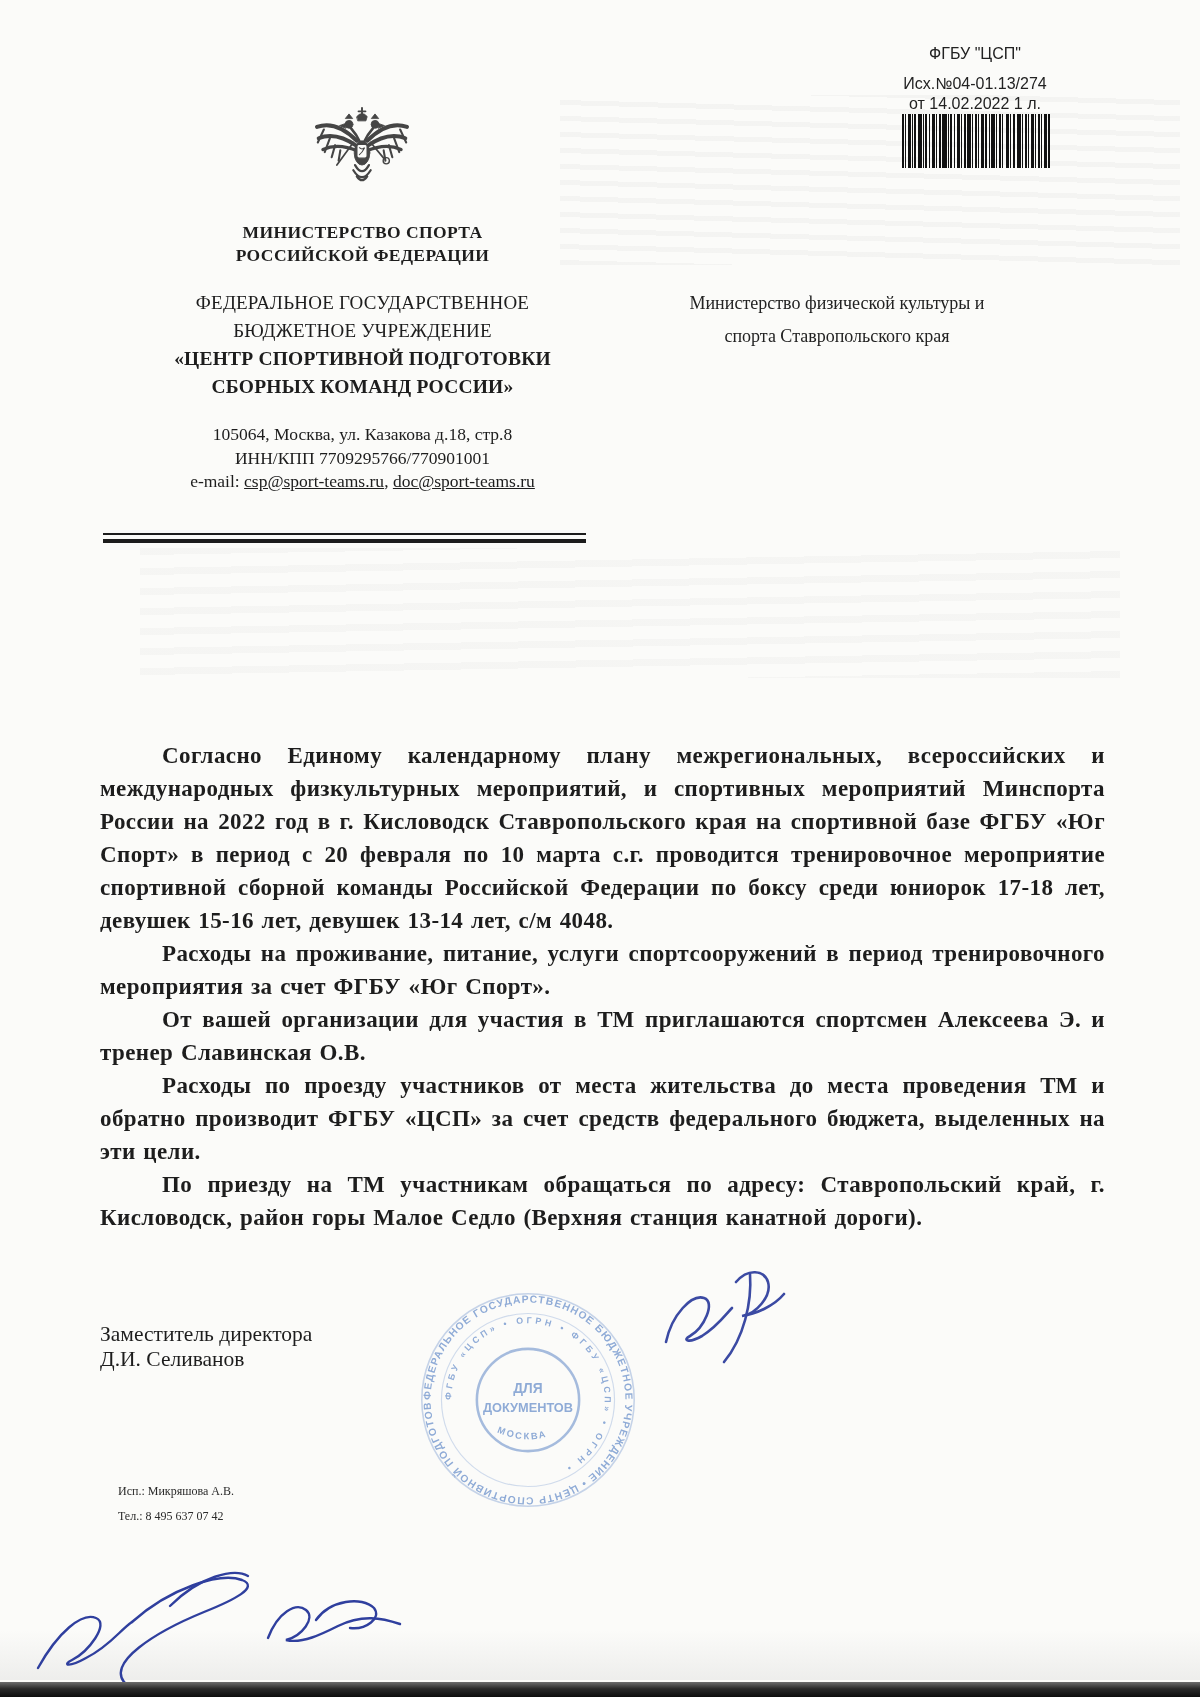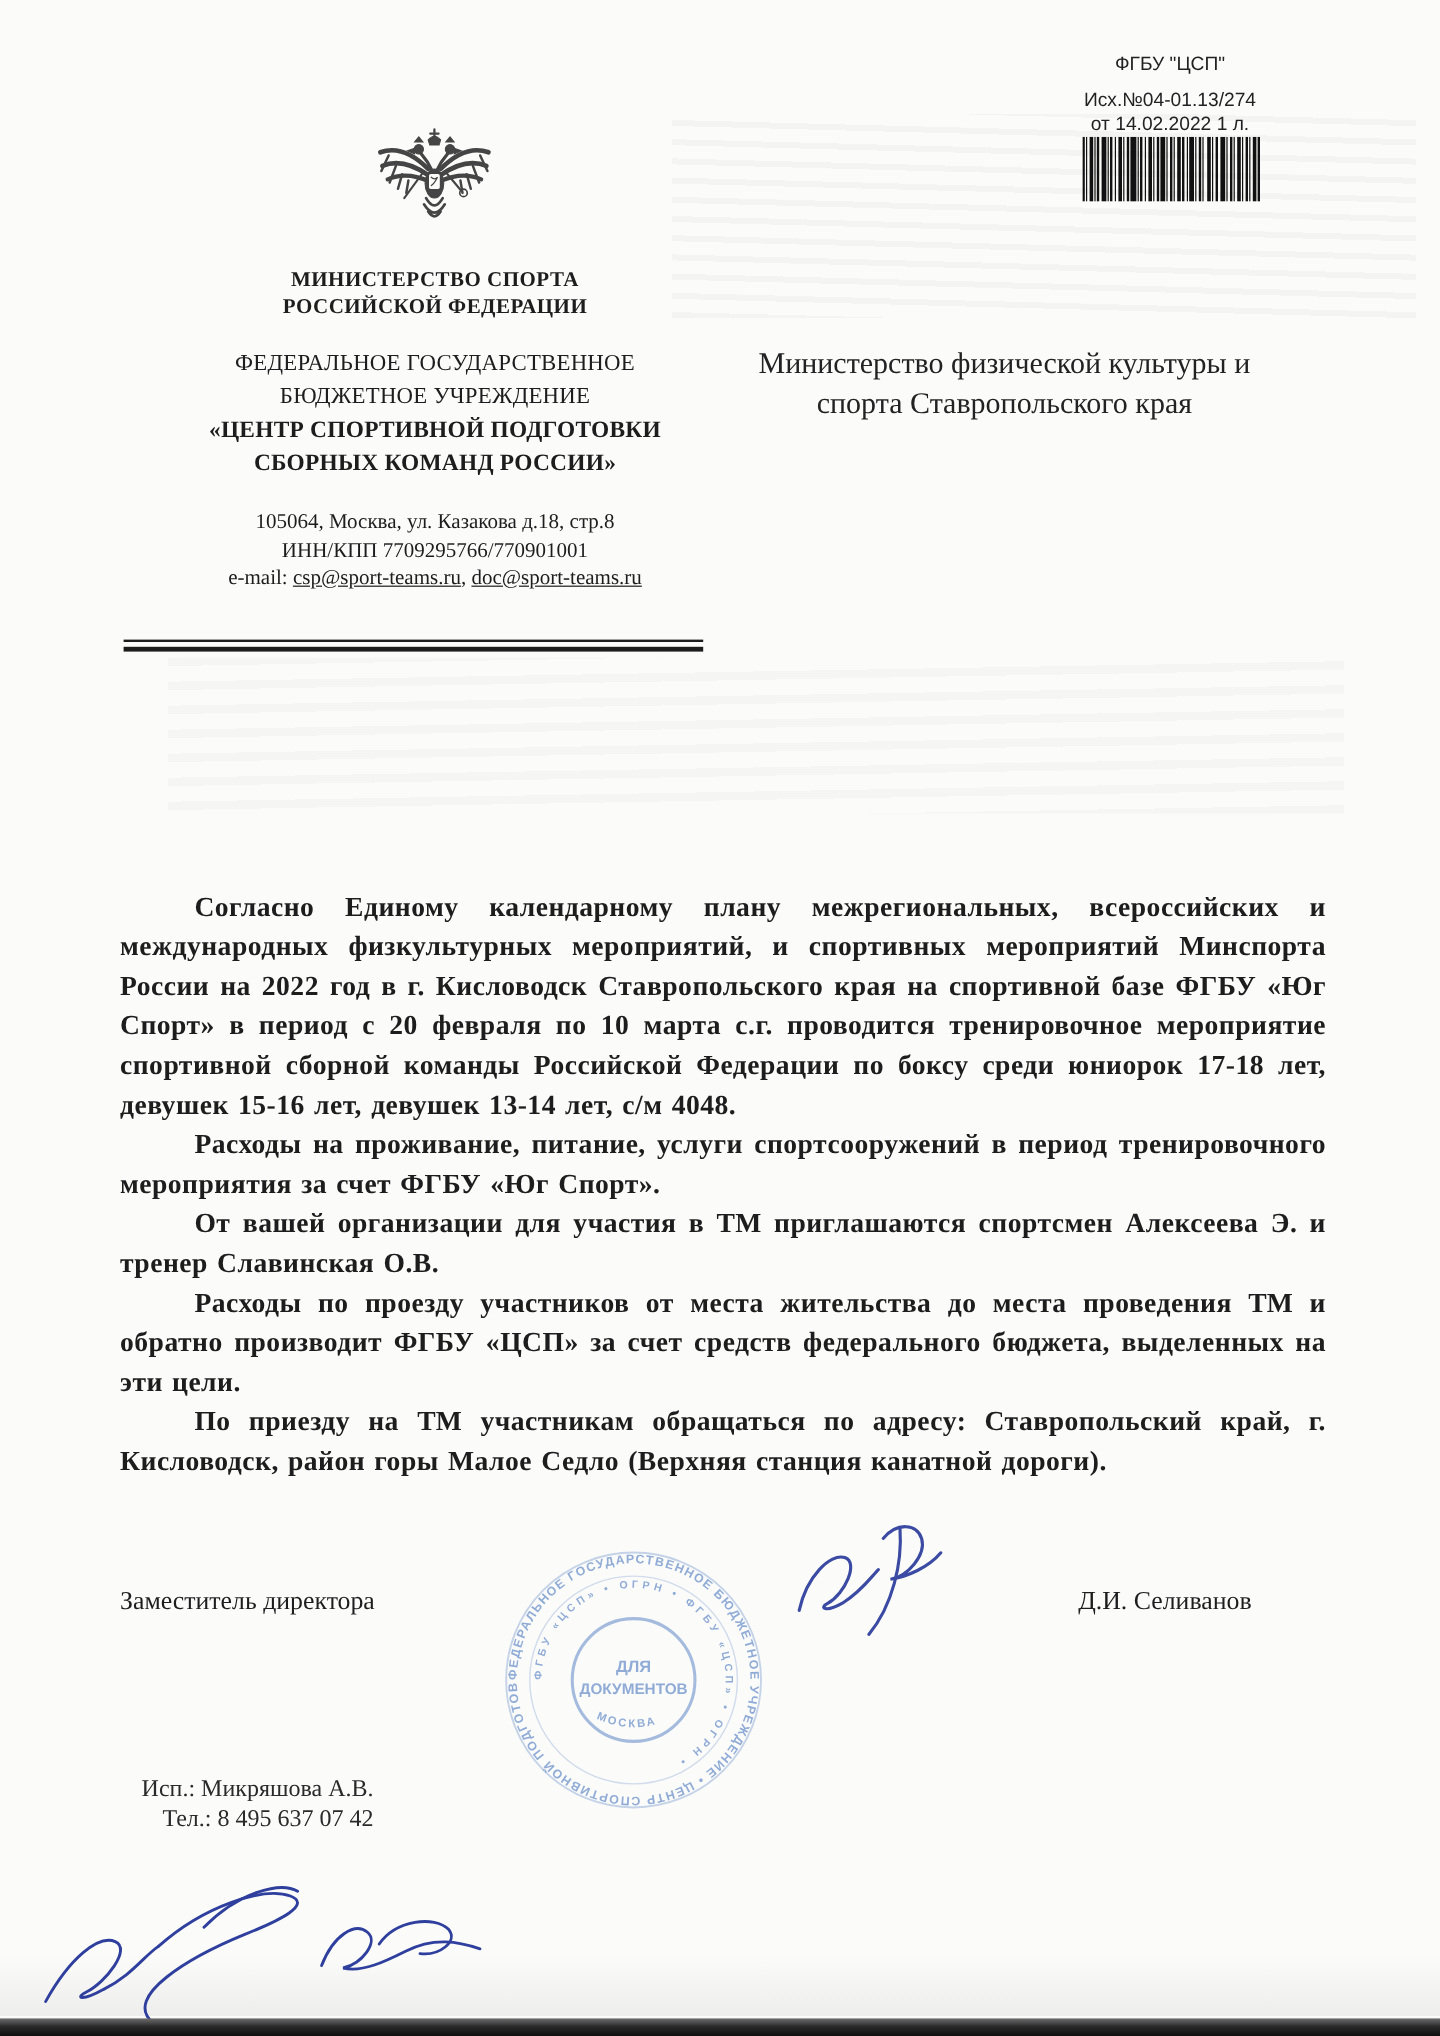--- a/index.html
+++ b/index.html
@@ -23,35 +23,35 @@
   .lh-col{position:absolute;left:100px;width:525px;text-align:center;}
   .ministry{top:221px;font-weight:bold;font-size:17.5px;line-height:23px;letter-spacing:.4px;}
   .org{top:289px;font-size:19px;line-height:28px;letter-spacing:.2px;}
   .org .org-bold{font-weight:bold;font-size:19.5px;}
   .contacts{top:423px;font-size:17.5px;line-height:23.5px;}
   .u{text-decoration:underline;}
   .rule{position:absolute;left:103px;top:533px;width:483px;height:4px;
         border-top:2px solid #1c1c1c;border-bottom:4px solid #1c1c1c;}
   
   .recipient{position:absolute;left:612px;top:287px;width:450px;text-align:center;
-             font-size:25px;line-height:33px;color:#222;}
+             font-size:18px;line-height:33px;color:#222;}
   
   .body-text{position:absolute;left:100px;top:739px;width:1005px;
              font-size:23px;line-height:33px;text-align:justify;
              letter-spacing:.4px;word-spacing:1.5px;}
   .body-text p{margin:0;text-indent:62px;font-weight:bold;}
   
   .sig-row{position:absolute;left:100px;top:1322px;width:943px;display:flex;
-           justify-content:space-between;font-size:21.5px;}
+           justify-content:space-between;font-size:21.5px;flex-direction:column;}
   .sig-scribble{position:absolute;left:652px;top:1262px;}
   
   .stamp{position:absolute;left:410px;top:1282px;opacity:.85;filter:blur(.4px);}
   .stamp text{font-family:"Liberation Sans", sans-serif;font-weight:700;fill:#7d9ed1;}
   
-  .executor{position:absolute;left:118px;top:1479px;font-size:20px;line-height:25px;color:#2a2a2a;text-align:right;}
+  .executor{position:absolute;left:118px;top:1479px;font-size:12px;line-height:25px;color:#2a2a2a;}
   .bottom-sigs{position:absolute;left:20px;top:1560px;}
   .bottom-bar{position:absolute;left:0;bottom:0;width:1200px;height:15px;
               background:linear-gradient(180deg,#6d6d6d 0%,#2a2a2a 45%,#0e0e0e 100%);}
 </style>
 </head>
 <body>
 
 <div class="page">
 
   <div class="artifact a1"></div>

